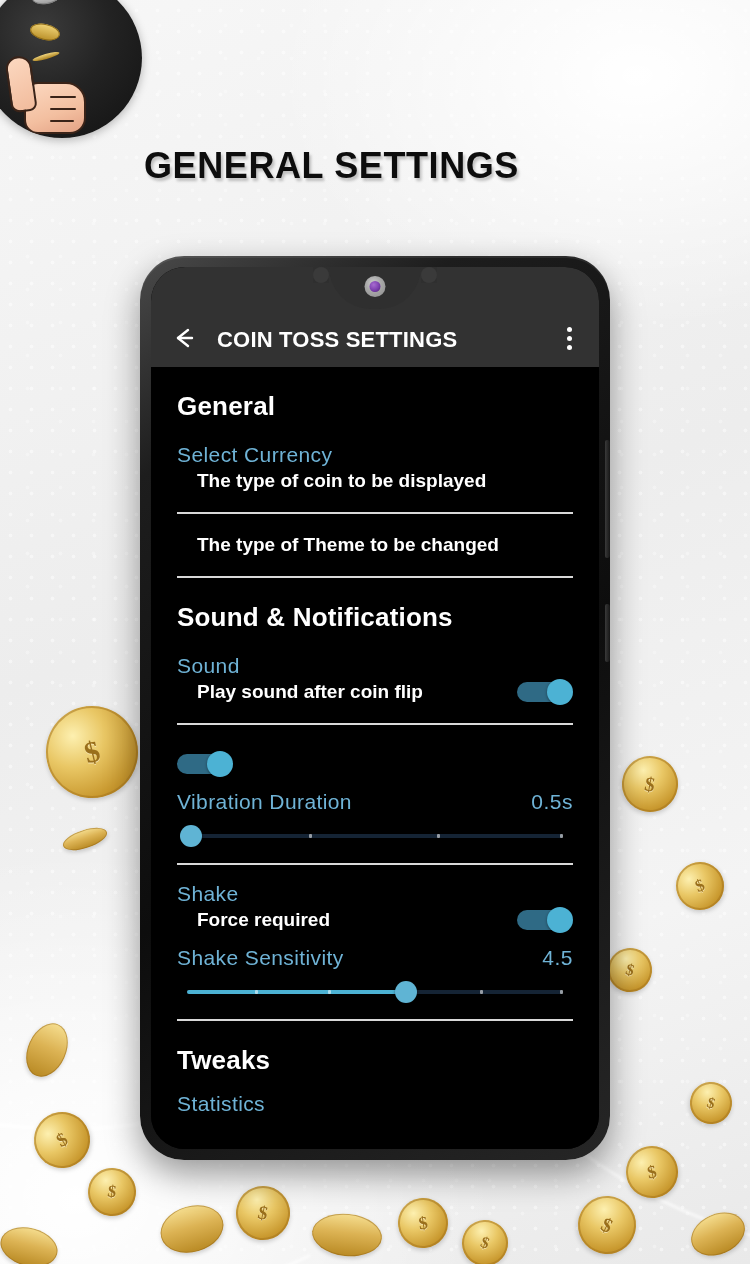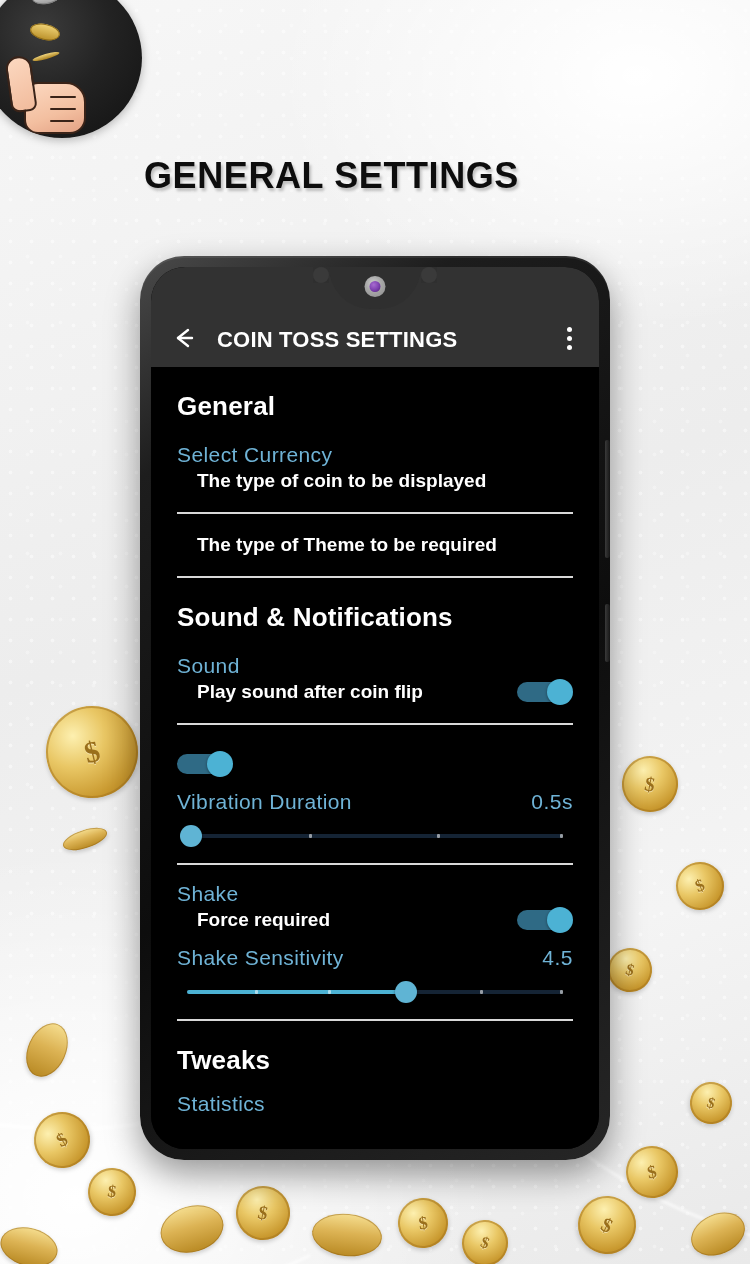--- a/index.html
+++ b/index.html
@@ -68,21 +68,21 @@
     overflow: hidden;
   }
   .coin.flat {
     background: linear-gradient(180deg, #f5dd8e 0%, #dcb354 45%, #b98a24 100%);
     box-shadow: inset 0 0 0 1px rgba(150,104,23,.5), 0 2px 4px rgba(0,0,0,.18);
   }
 
   
   .page-title {
     position: absolute;
-    top: 155px; left: 0; width: 663px;
+    top: 145px; left: 0; width: 663px;
     text-align: center;
     font-size: 36px;
     font-weight: bold;
     letter-spacing: .6px;
     color: #0d0d0d;
     text-shadow: 2px 3px 3px rgba(0,0,0,0.22);
   }
 
   
   .app-icon {
@@ -402,21 +402,21 @@
 
         <div class="section-header">General</div>
 
         <div class="row">
           <div class="row-label">Select Currency</div>
           <div class="row-sub">The type of coin to be displayed</div>
         </div>
         <div class="divider"></div>
 
         <div class="row" style="padding-top:18px;">
-          <div class="row-sub">The type of Theme to be required</div>
+          <div class="row-sub">The type of Theme to be changed</div>
         </div>
         <div class="divider"></div>
 
         <div class="section-header">Sound &amp; Notifications</div>
 
         <div class="row row-flex">
           <div>
             <div class="row-label">Sound</div>
             <div class="row-sub">Play sound after coin flip</div>
           </div>

